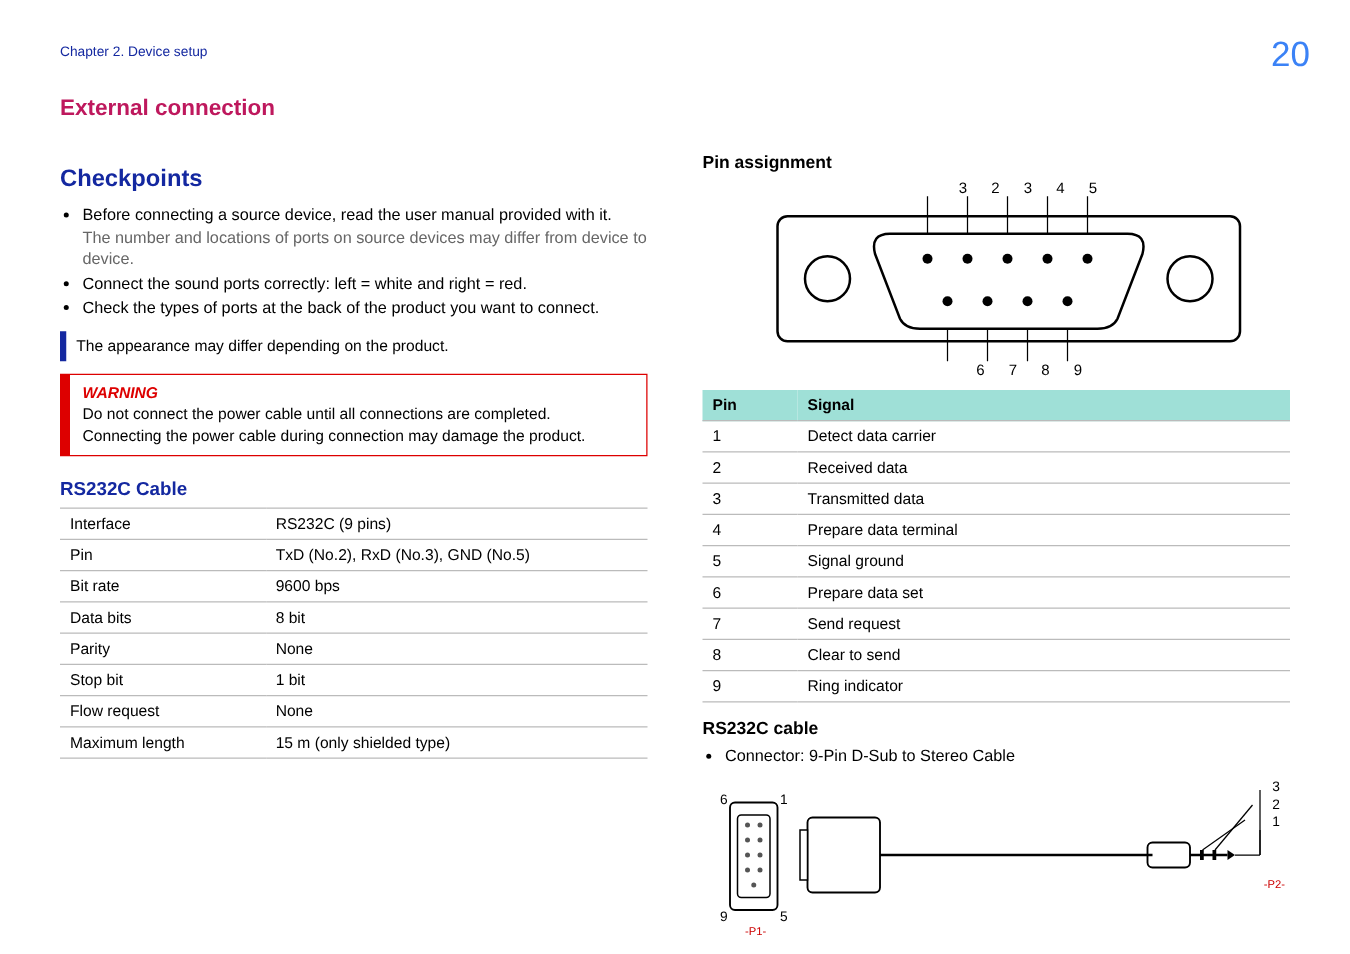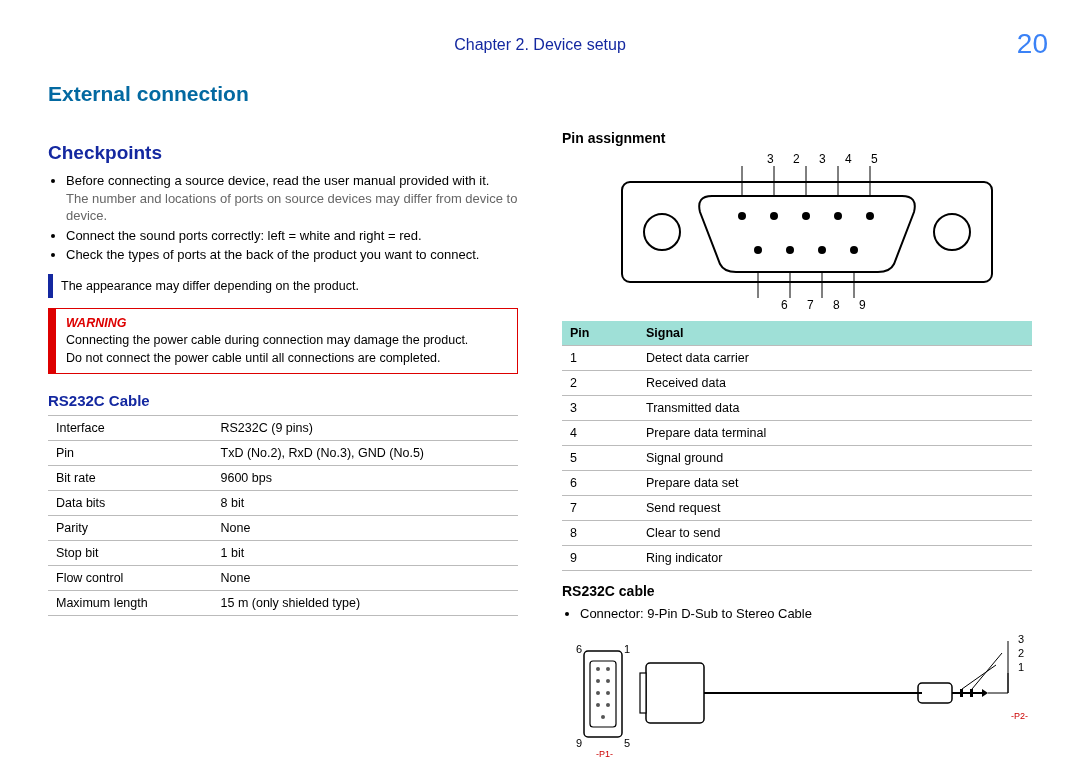--- a/index.html
+++ b/index.html
@@ -5,23 +5,23 @@
   body {
     font-family: Arial, Helvetica, sans-serif;
     margin: 0;
     padding: 36px 48px;
     width: 1080px;
     height: 763px;
     box-sizing: border-box;
     color: #000;
     font-size: 13px;
   }
-  .breadcrumb { color: #1428a0; font-size: 16px; text-align: center; }
+  .breadcrumb { color: #1428a0; font-size: 11px; }
   .page-no { position: absolute; right: 32px; top: 28px; font-size: 28px; color: #3b82f6; }
-  h1.title { color: #0369a1; font-size: 21px; font-weight: 600; margin: 28px 0 18px 0; }
+  h1.title { color: #be185d; font-size: 18px; font-weight: 600; margin: 28px 0 18px 0; }
   h2.section { color: #1428a0; font-size: 19px; font-weight: 600; margin: 18px 0 8px 0; }
   h3.subsection { color: #1428a0; font-size: 15px; font-weight: 600; margin: 10px 0 6px 0; }
   h3.subblack { color: #000; font-size: 14px; font-weight: 600; margin: 6px 0 6px 0; }
   .columns { display: flex; gap: 44px; }
   .col { flex: 1; }
   ul.bullets { margin: 4px 0 10px 0; padding-left: 18px; }
   ul.bullets li { margin: 2px 0; line-height: 1.35; }
   ul.bullets li .muted { color: #666; }
   .note {
     border-left: 5px solid #1428a0;
@@ -66,22 +66,22 @@
         <span class="muted">The number and locations of ports on source devices may differ from device to device.</span>
       </li>
       <li>Connect the sound ports correctly: left = white and right = red.</li>
       <li>Check the types of ports at the back of the product you want to connect.</li>
     </ul>
 
     <div class="note">The appearance may differ depending on the product.</div>
 
     <div class="warning-box">
       <div class="warning-label">WARNING</div>
+      <div>Do not connect the power cable until all connections are completed.</div>
       <div>Connecting the power cable during connection may damage the product.</div>
-      <div>Do not connect the power cable until all connections are completed.</div>
     </div>
 
     <h3 class="subsection">RS232C Cable</h3>
 
     <table class="spec">
       <tbody>
           <tr>
             <td class="k">Interface</td>
             <td>RS232C (9 pins)</td>
           </tr>
@@ -99,21 +99,21 @@
           </tr>
       <tr>
             <td class="k">Parity</td>
             <td>None</td>
           </tr>
       <tr>
             <td class="k">Stop bit</td>
             <td>1 bit</td>
           </tr>
       <tr>
-            <td class="k">Flow control</td>
+            <td class="k">Flow request</td>
             <td>None</td>
           </tr>
       <tr>
             <td class="k">Maximum length</td>
             <td>15 m (only shielded type)</td>
           </tr>
     </tbody>
       </table>
   </div>
 

